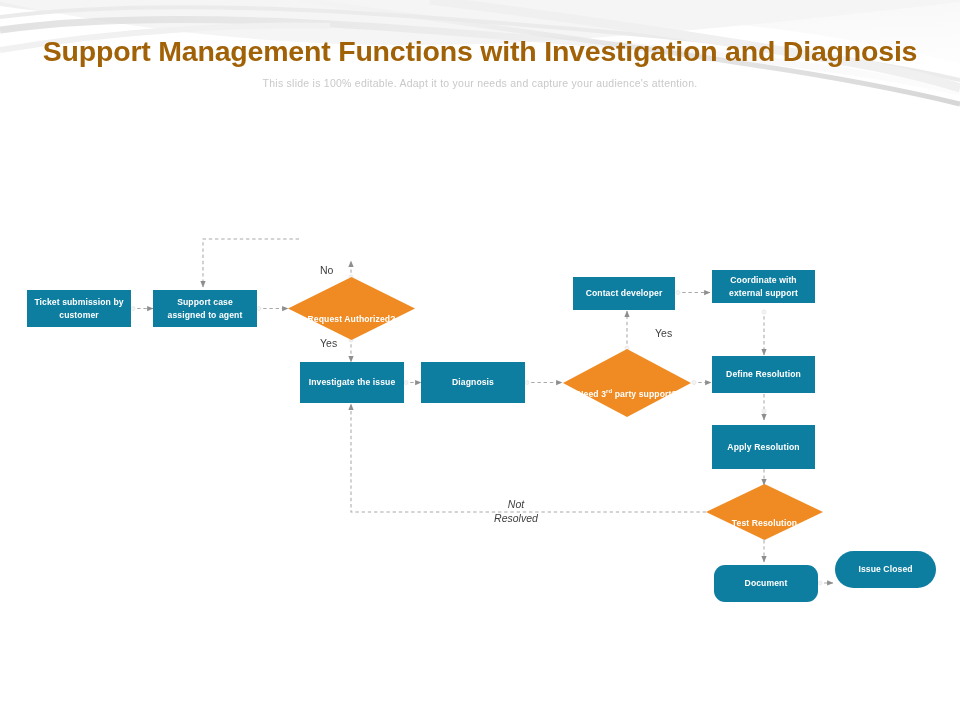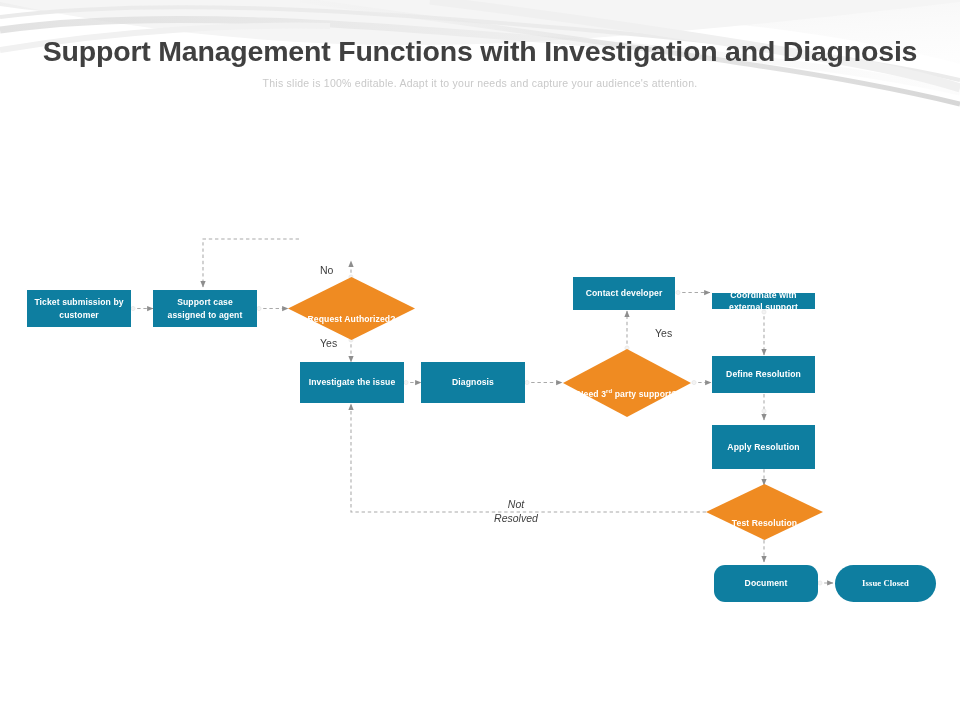--- a/index.html
+++ b/index.html
@@ -34,21 +34,21 @@
   .title-wrap {
     position: absolute;
     left: 0;
     top: 34px;
     width: 960px;
     text-align: center;
   }
   .slide-title {
     font-size: 28.5px;
     font-weight: bold;
-    color: #404040;
+    color: #a16207;
     letter-spacing: -0.2px;
     line-height: 1.2;
     white-space: nowrap;
   }
   .slide-subtitle {
     margin-top: 9px;
     font-size: 10.5px;
     color: #c9c9c9;
     letter-spacing: 0.25px;
     font-weight: normal;
@@ -260,21 +260,21 @@
       <svg class="diamond-shape" viewBox="0 0 128 68" preserveAspectRatio="none">
         <polygon points="64,0 128,34 64,68 0,34" fill="#ef8b22"></polygon>
       </svg>
       <span class="diamond-label">Need 3<sup>rd</sup> party support?</span>
     </div>
 
     <div class="node rect" style="left:573px; top:277px; width:102px; height:33px;">
       <span>Contact developer</span>
     </div>
 
-    <div class="node rect" style="left:712px; top:293px; width:103px; height:16px;">
+    <div class="node rect" style="left:712px; top:270px; width:103px; height:33px;">
       <span>Coordinate with external support</span>
     </div>
 
     <div class="node rect" style="left:712px; top:356px; width:103px; height:37px;">
       <span>Define Resolution</span>
     </div>
 
     <div class="node rect" style="left:712px; top:425px; width:103px; height:44px;">
       <span>Apply Resolution</span>
     </div>
@@ -283,21 +283,21 @@
       <svg class="diamond-shape" viewBox="0 0 117 56" preserveAspectRatio="none">
         <polygon points="58.5,0 117,28 58.5,56 0,28" fill="#ef8b22"></polygon>
       </svg>
       <span class="diamond-label">Test Resolution</span>
     </div>
 
     <div class="node rounded" style="left:714px; top:565px; width:104px; height:37px;">
       <span>Document</span>
     </div>
 
-    <div class="node pill" style="left:835px; top:565px; width:101px; height:37px;font-family:Liberation Serif, serif;">
+    <div class="node pill" style="left:835px; top:551px; width:101px; height:37px;">
       <span>Issue Closed</span>
     </div>
 
     <div class="edge-label" style="left:300px; top:264px; width:40px; text-align:left;">No</div>
 
     <div class="edge-label" style="left:300px; top:337px; width:40px; text-align:left;">Yes</div>
 
     <div class="edge-label" style="left:635px; top:327px; width:40px; text-align:left;">Yes</div>
 
     <div class="edge-label" style="left:460px; top:498px; width:72px;font-style:italic;">Not

